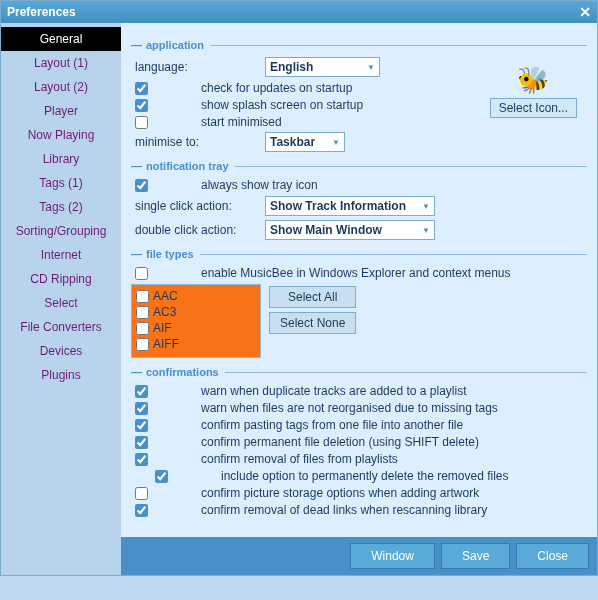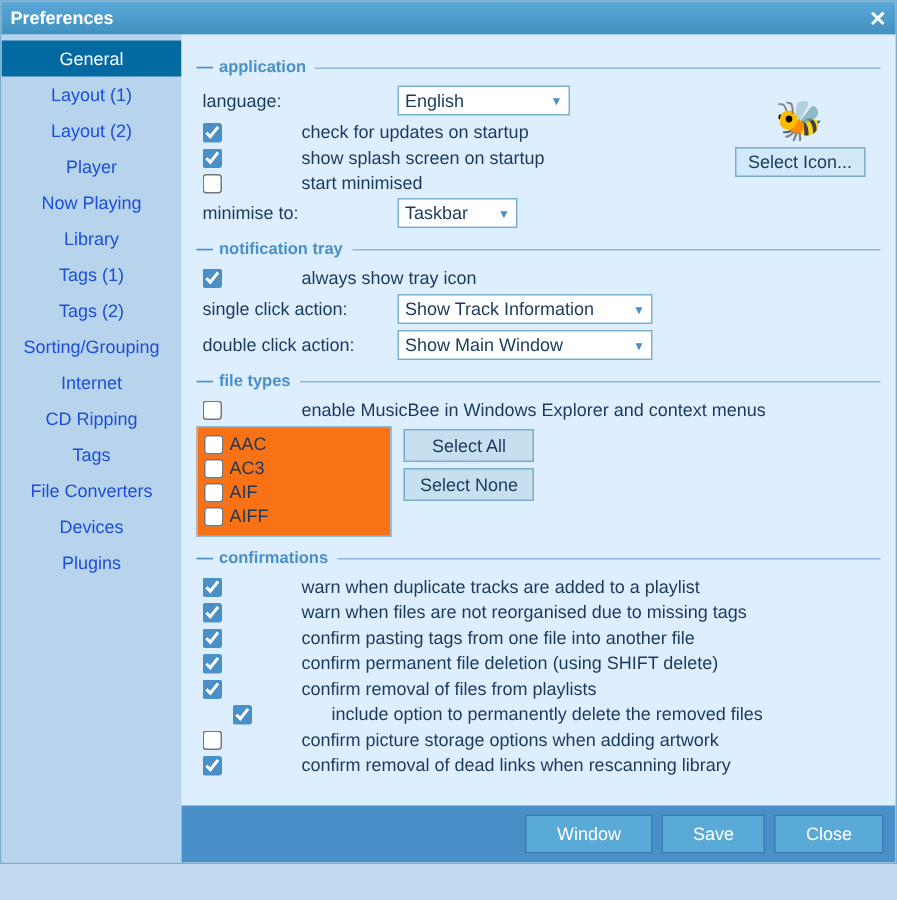--- a/index.html
+++ b/index.html
@@ -7,37 +7,37 @@
     
     .window { width: 598px; height: 576px; background: #ddeeff; border: 1px solid #7aaecc; display: flex; flex-direction: column; }
     
     .title-bar { background: linear-gradient(to bottom, #5ba8d8, #4090c0); height: 22px; display: flex; align-items: center; justify-content: space-between; padding: 0 6px; color: white; font-size: 12px; font-weight: bold; }
     .title-bar-close { color: white; cursor: pointer; font-size: 14px; font-weight: bold; background: none; border: none; }
     
     .content { display: flex; flex: 1; overflow: hidden; }
     
     
     .sidebar { width: 120px; background: #b8d4ec; padding: 4px 0; flex-shrink: 0; }
-    .sidebar-item { padding: 5px 8px; cursor: pointer; color: #1d4ed8; text-align: center; }
-    .sidebar-item.active { background: #0369a1; color: white; }
+    .sidebar-item { padding: 5px 8px; cursor: pointer; color: #701a75; text-align: center; }
+    .sidebar-item.active { background: #000000; color: white; }
     
     
     .main { flex: 1; background: #ddeeff; padding: 8px 10px; overflow-y: auto; }
     
     
     .section-header { display: flex; align-items: center; margin: 8px 0 6px 0; color: #4a90c8; font-weight: bold; font-size: 11px; }
     .section-header::after { content: ''; flex: 1; height: 1px; background: #90b8d8; margin-left: 6px; }
     .section-header::before { content: '—'; margin-right: 4px; }
     
     
     .form-row { display: flex; align-items: center; margin-bottom: 4px; padding-left: 4px; }
     .form-label { width: 130px; color: #1a3a5c; }
     
     
-    .select-box { background: white; border: 1px solid #7aaecc; padding: 2px 4px; display: flex; align-items: center; color: #1a3a5c; cursor: pointer; }
+    .select-box { background: white; border: 1px solid #7aaecc; padding: 2px 4px; display: flex; align-items: center; color: #1a3a5c; cursor: pointer; font-weight: bold; }
     .select-box-lang { width: 115px; }
     .select-box-action { width: 170px; }
     .select-box-mini { width: 80px; }
     .select-arrow { margin-left: auto; color: #4a90c8; font-size: 8px; }
     
     
     .checkbox-row { display: flex; align-items: center; margin-bottom: 3px; padding-left: 4px; color: #1a3a5c; gap: 48px; }
     .checkbox-row.indent { padding-left: 24px; }
     input[type="checkbox"] { margin-right: 5px; accent-color: #4a90c8; }
     .select-icon-btn { background: #d0e8f8; border: 1px solid #7aaecc; padding: 2px 8px; cursor: pointer; color: #1a3a5c; margin-top: 2px; font-size: 12px; }
@@ -74,21 +74,21 @@
       <div class="sidebar-item">Layout (1)</div>
       <div class="sidebar-item">Layout (2)</div>
       <div class="sidebar-item">Player</div>
       <div class="sidebar-item">Now Playing</div>
       <div class="sidebar-item">Library</div>
       <div class="sidebar-item">Tags (1)</div>
       <div class="sidebar-item">Tags (2)</div>
       <div class="sidebar-item">Sorting/Grouping</div>
       <div class="sidebar-item">Internet</div>
       <div class="sidebar-item">CD Ripping</div>
-      <div class="sidebar-item">Tags</div>
+      <div class="sidebar-item">Select</div>
       <div class="sidebar-item">File Converters</div>
       <div class="sidebar-item">Devices</div>
       <div class="sidebar-item">Plugins</div>
     </div>
 
     <div class="main-wrapper">
       <div class="main">
 
         <div class="section-header">application</div>
 

